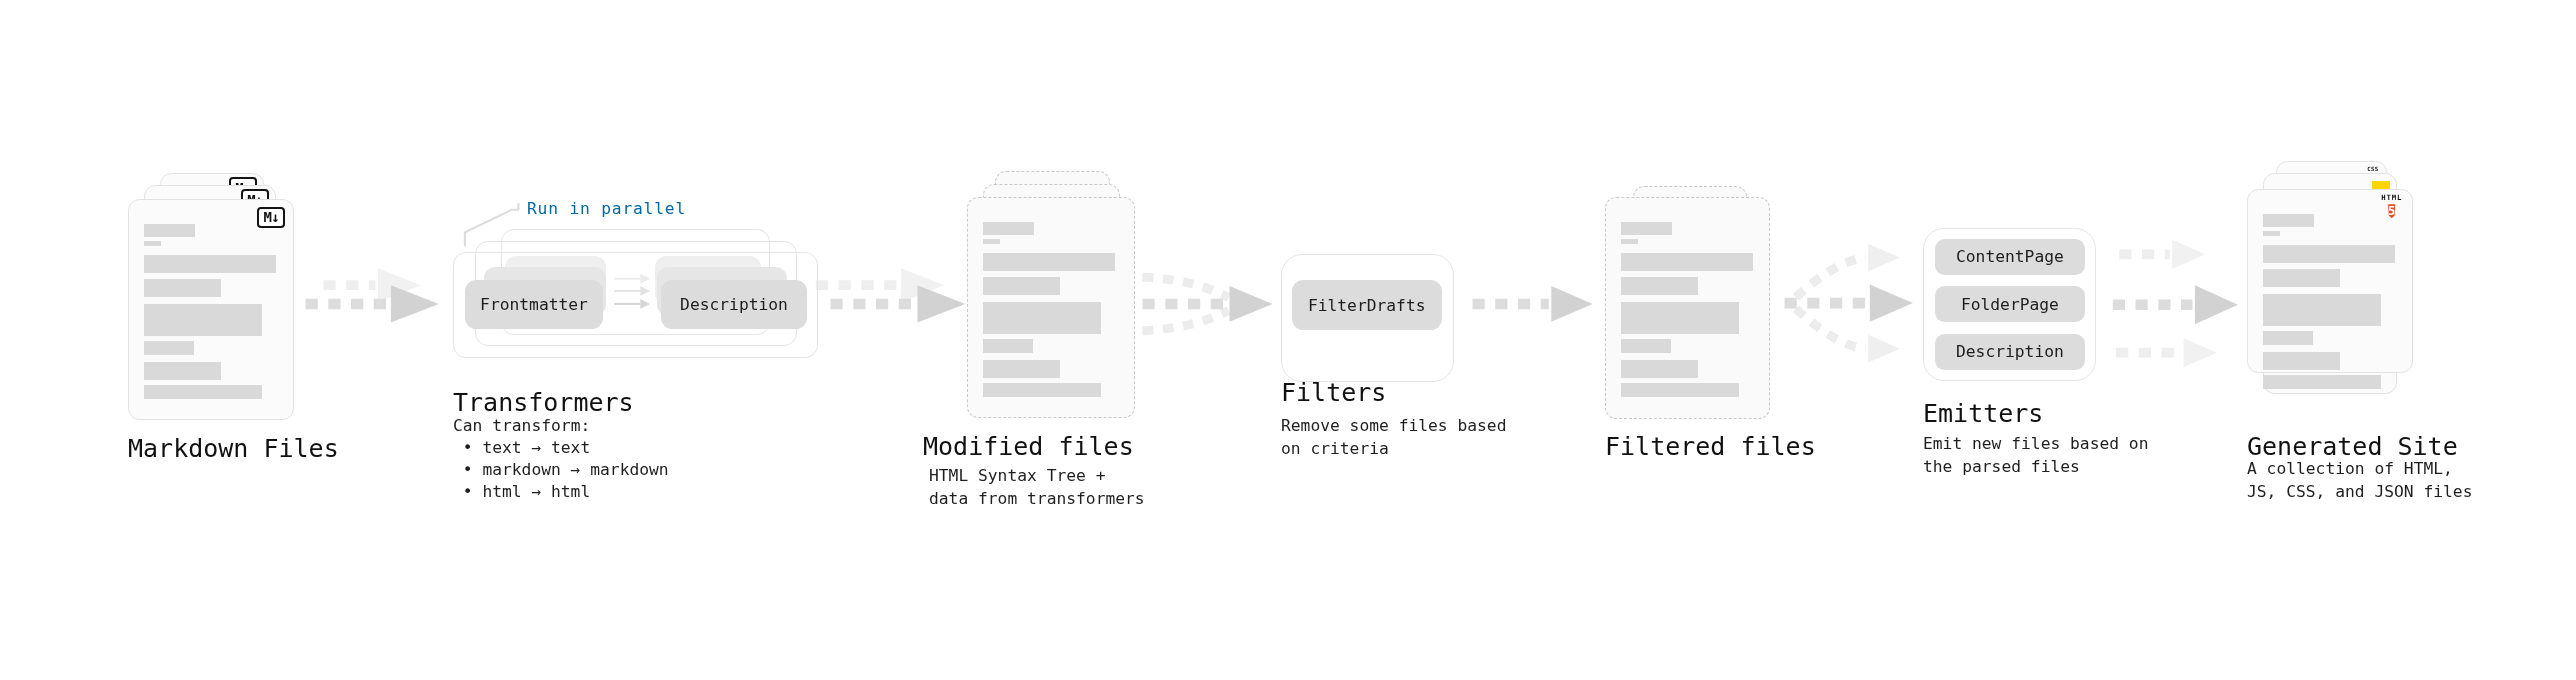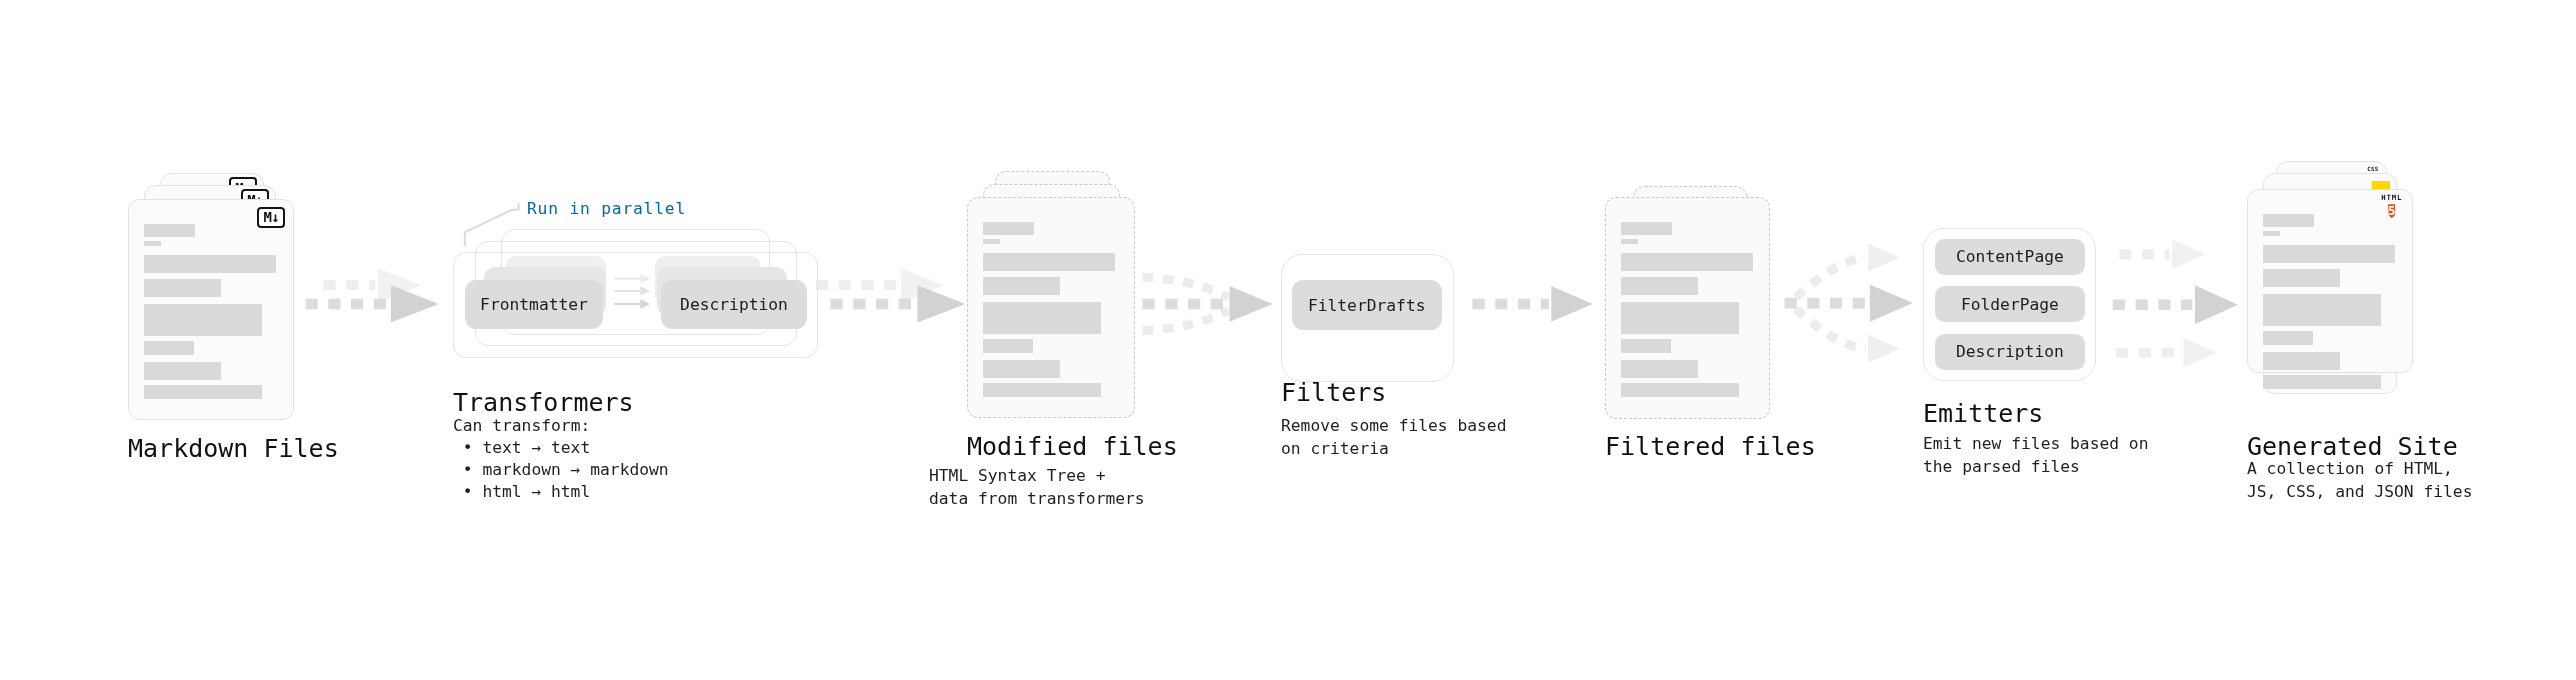--- a/index.html
+++ b/index.html
@@ -201,21 +201,21 @@
           <div class="bar" style="width: 51px; height: 12.2px; margin-top: 24.4px;"></div>
           <div class="bar" style="width: 17px; height: 4.9px; margin-top: 4.1px;"></div>
           <div class="bar" style="width: 132px; height: 18px; margin-top: 9.8px;"></div>
           <div class="bar" style="width: 77px; height: 18px; margin-top: 5.7px;"></div>
           <div class="bar" style="width: 118px; height: 32px; margin-top: 7.3px;"></div>
           <div class="bar" style="width: 50px; height: 14px; margin-top: 4.9px;"></div>
           <div class="bar" style="width: 77px; height: 18px; margin-top: 6.5px;"></div>
           <div class="bar" style="width: 118px; height: 14px; margin-top: 5.7px;"></div>
         </div>
     </div>
-    <div class="stage-title" style="left:967px;top:432px">Modified files</div>
+    <div class="stage-title" style="left:923px;top:432px">Modified files</div>
     <div class="desc lh28" style="left:929px;top:464px">
       <div>HTML Syntax Tree +</div>
       <div>data from transformers</div>
     </div>
   </div>
 
   <div>
     <div class="panel" style="left:1281px;top:254px;width:173px;height:128px">
       <div class="pill" style="left:9.8px;top:25px;right:11.4px;height:50px">FilterDrafts</div>
     </div>

